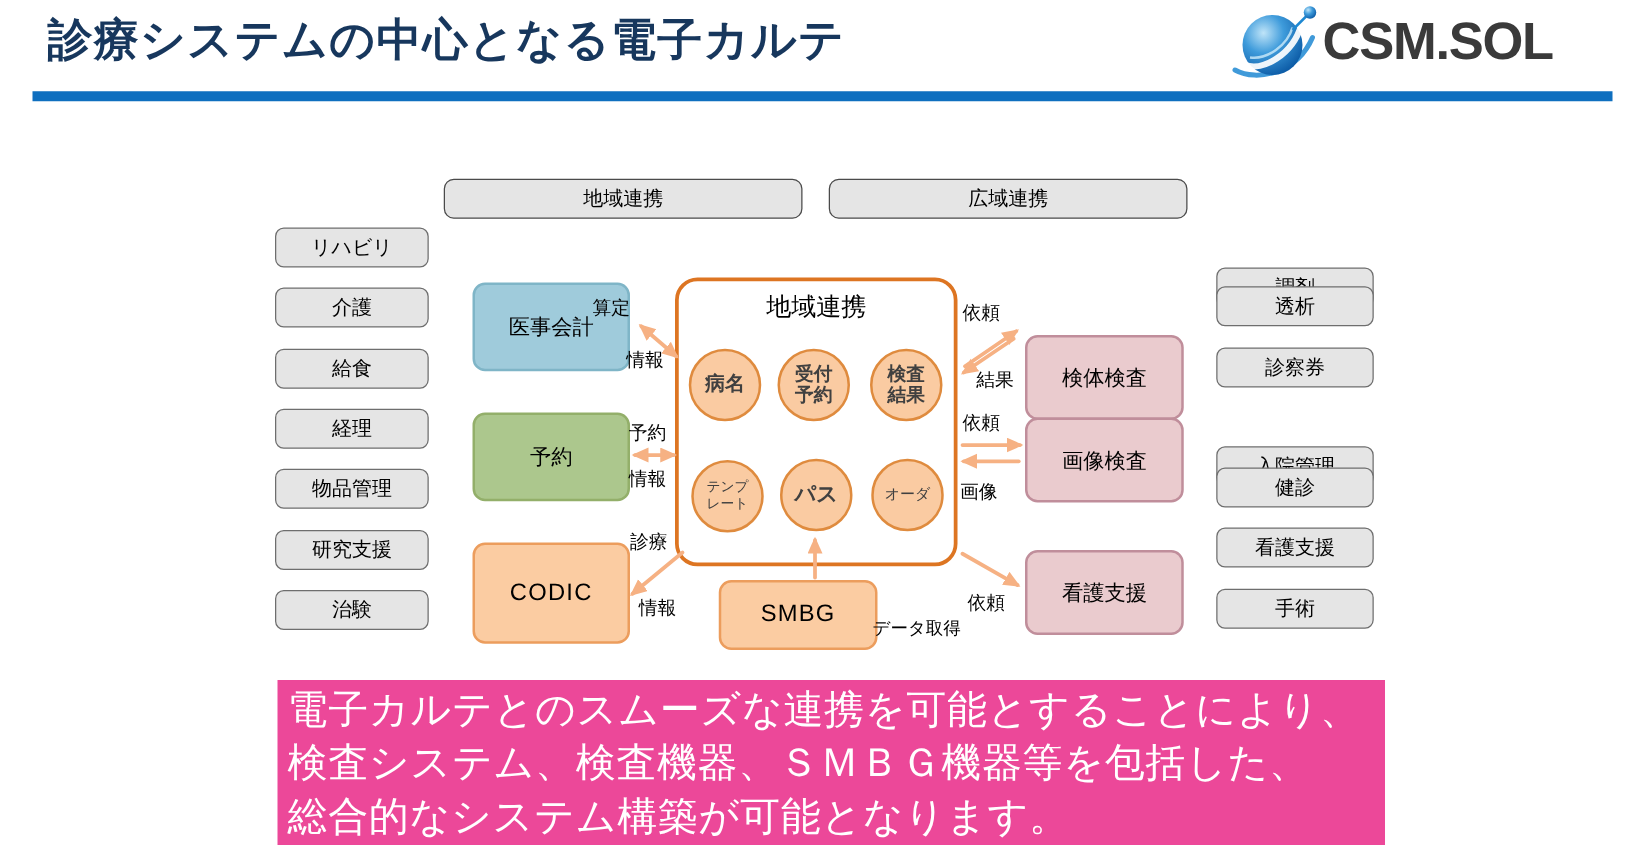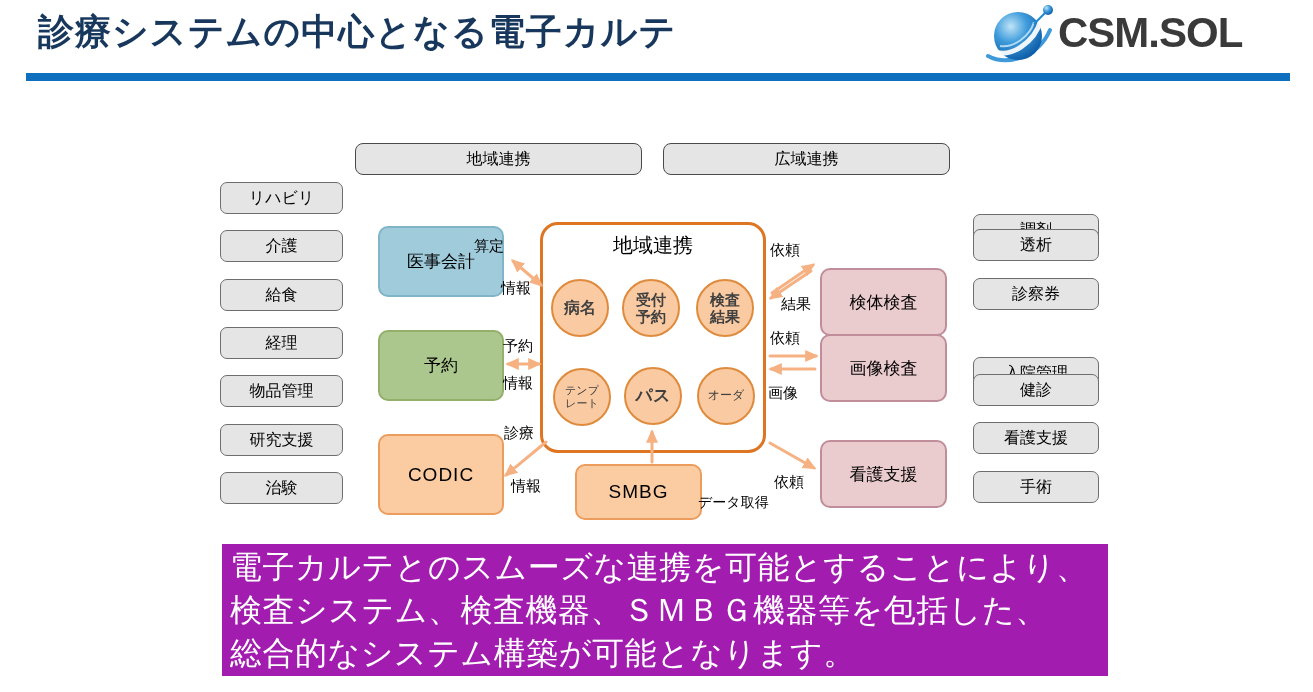--- a/index.html
+++ b/index.html
@@ -42,21 +42,21 @@
     line-height:1.15;text-align:center;font-weight:bold;
   }
   .c-f16{font-size:16px;} .c-f15{font-size:15px;} .c-f17{font-size:17px;}
   .c-f11{font-size:11px;font-weight:normal;} .c-f12{font-size:12px;font-weight:normal;}
   
   .flbl{position:absolute;font-size:15px;white-space:nowrap;}
   .flbl-sm{font-size:14px;}
   .arrows{position:absolute;left:0;top:0;pointer-events:none;}
   
   .banner{
-    position:absolute;left:222px;top:544px;width:886px;height:132px;background:#a21caf;
+    position:absolute;left:222px;top:544px;width:886px;height:132px;background:#ec4899;
     color:#fff;font-size:32px;line-height:43px;padding:2px 0 0 8px;box-sizing:border-box;
     letter-spacing:0.5px;white-space:nowrap;
   }
 </style>
 </head>
 <body>
 
 <div class="page-title">診療システムの中心となる電子カルテ</div>
 
 <div class="logo">

